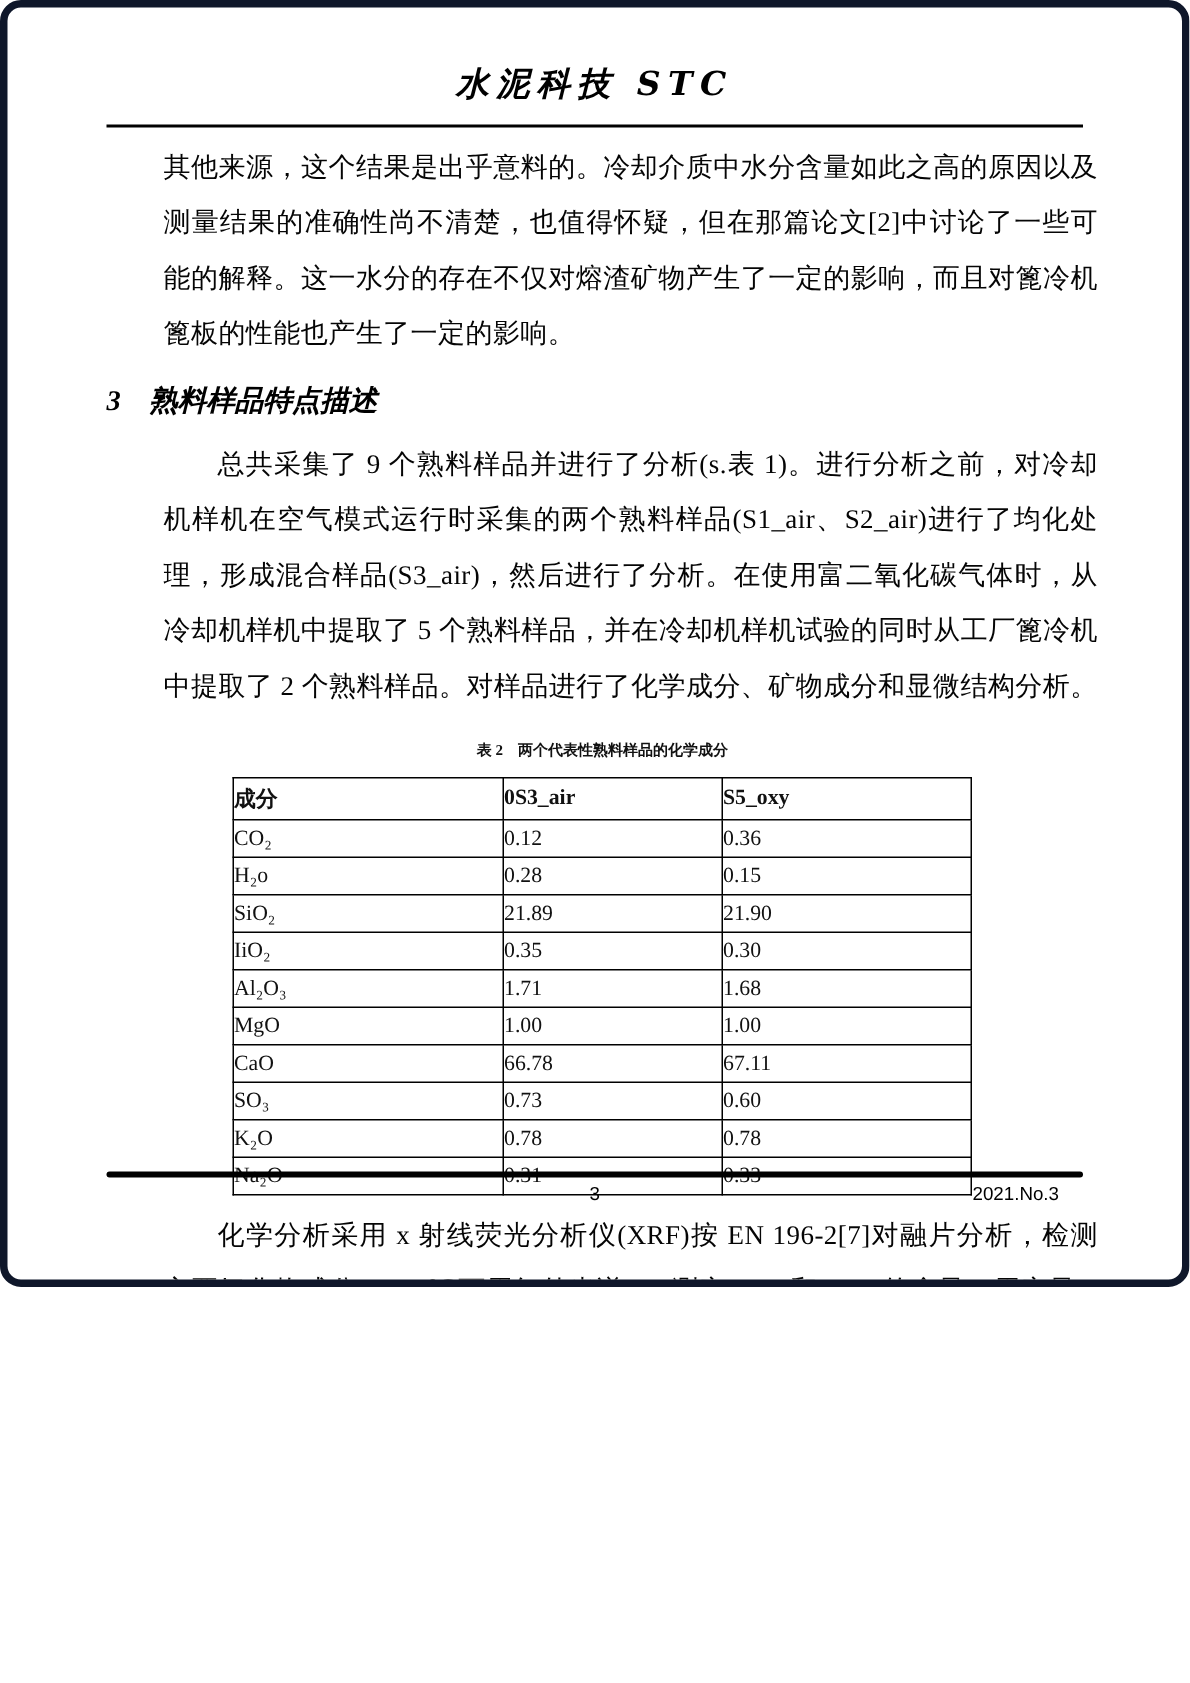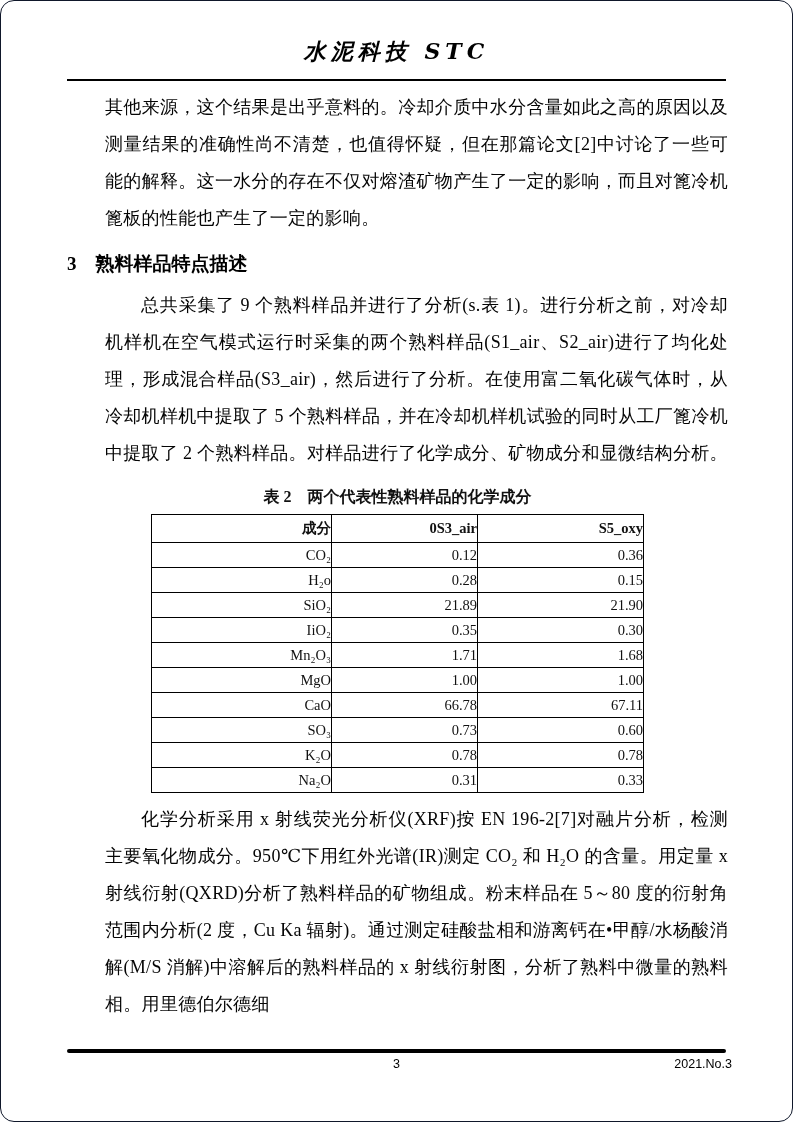--- a/index.html
+++ b/index.html
@@ -4,23 +4,23 @@
 <style>
   * { margin: 0; padding: 0; box-sizing: border-box; }
   html, body { background: #ffffff; }
   body {
     width: 793px; height: 1122px;
     font-family: "Liberation Serif", "DejaVu Serif", serif;
     color: #111;
   }
   .page {
     position: relative;
-    width: 793px; height: 1122px;
+    width: 793px; height: 858px;
     background: #fff;
-    border: 1px solid #0f172a;
+    border: 5px solid #0f172a;
     border-radius: 14px;
     overflow: hidden;
   }
   .header { padding-top: 36px; text-align: center; }
   .journal-title {
     font-family: "DejaVu Serif", serif;
     font-style: italic;
     font-weight: bold;
     font-size: 22px;
     letter-spacing: 5px;
@@ -41,37 +41,38 @@
     color: #050505;
     margin-left: 38px;
   }
   .body-par.indent { text-indent: 2em; }
   .section-heading {
     margin-top: 12px;
     font-size: 19px;
     font-weight: bold;
     line-height: 30px;
     color: #000;
+    font-style: italic;
   }
   .table-caption {
     margin-top: 14px;
     text-align: center;
-    font-size: 16px;
+    font-size: 10px;
     font-weight: bold;
     line-height: 22px;
   }
   table.chem-table {
     border-collapse: collapse;
     table-layout: fixed;
     width: 492px;
     margin: 6px auto 0 auto;
   }
   .chem-table th, .chem-table td {
     border: 1px solid #000;
-    text-align: right;
+    text-align: left;
     vertical-align: middle;
     font-size: 14.5px;
     padding: 0;
   }
   .chem-table th { height: 28px; font-weight: bold; }
   .chem-table td { height: 25px; font-weight: normal; }
   .chem-table .c1 { width: 180px; }
   .chem-table .c2 { width: 146px; }
   .chem-table .c3 { width: 166px; }
   .footer {
@@ -92,21 +93,21 @@
     height: 18px;
     font-family: "Liberation Sans", sans-serif;
     font-size: 12.5px;
     color: #000;
   }
   .page-number {
     position: absolute; left: 0; right: 0;
     text-align: center;
   }
   .issue-label {
-    position: absolute; right: 60px;
+    position: absolute; right: 82px;
   }
 </style>
 </head>
 <body>
 
 <div class="page">
 
   <div class="header">
     <div class="journal-title">水泥科技 STC</div>
     <div class="header-rule"></div>
@@ -145,21 +146,21 @@
           <td>SiO₂</td>
           <td>21.89</td>
           <td>21.90</td>
         </tr>
         <tr>
           <td>IiO₂</td>
           <td>0.35</td>
           <td>0.30</td>
         </tr>
         <tr>
-          <td>Mn₂O₃</td>
+          <td>Al₂O₃</td>
           <td>1.71</td>
           <td>1.68</td>
         </tr>
         <tr>
           <td>MgO</td>
           <td>1.00</td>
           <td>1.00</td>
         </tr>
         <tr>
           <td>CaO</td>

